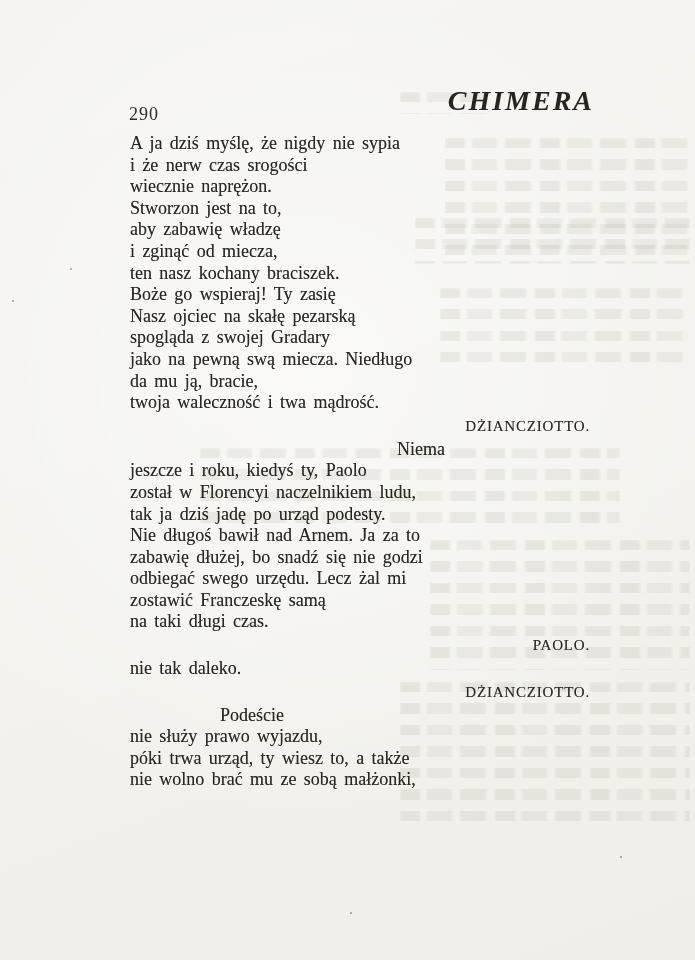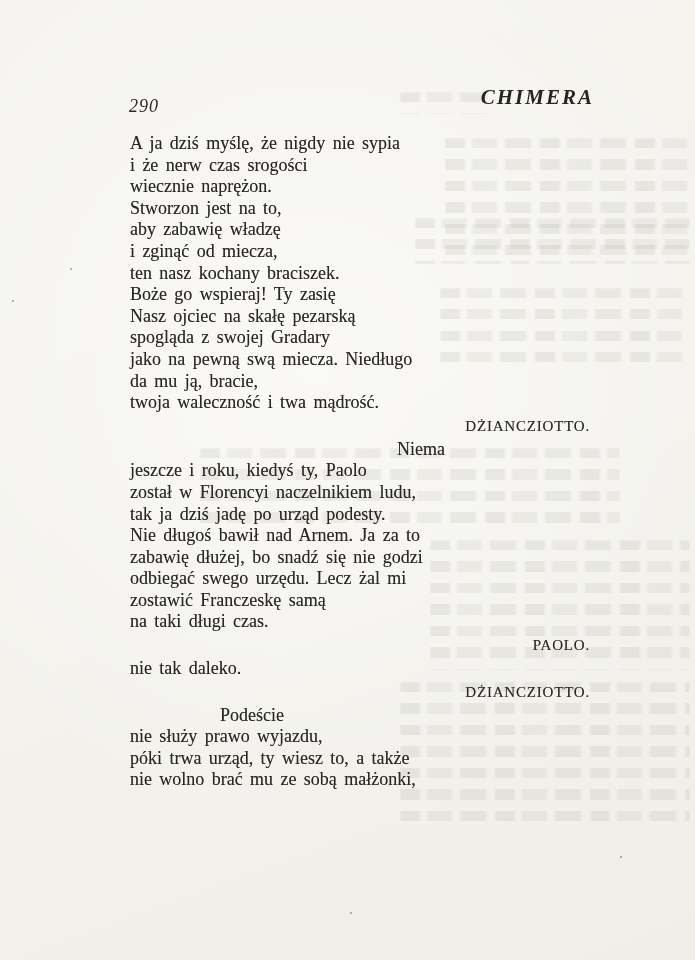--- a/index.html
+++ b/index.html
@@ -14,28 +14,28 @@
     overflow: hidden;
     background:
       radial-gradient(ellipse 120% 90% at 45% 38%,
         rgba(255,255,255,0.55) 0%, rgba(255,255,255,0) 55%),
       linear-gradient(160deg, #f5f4f0 0%, #f3f2ed 55%, #efeee8 100%);
     color: #2a2824;
   }
 
   
   .page-number {
-    position: absolute; left: 129px; top: 96px;
-    font-style: italic; font-size: 18px; letter-spacing: 1px;
+    position: absolute; left: 129px; top: 104px;
+    font-size: 18px; letter-spacing: 1px;
     color: #2e2b26;
   }
   .journal-title {
     position: absolute; right: 101px; top: 85px;
     font-style: italic; font-weight: 600;
-    font-size: 21px; letter-spacing: 2px;
+    font-size: 28px; letter-spacing: 2px;
     color: #27251f;
   }
 
   
   .textcol {
     position: absolute; left: 130px; top: 133px; width: 460px;
     font-size: 18px; line-height: 21.6px;
     word-spacing: 0.16em;
     color: #2a2723;
     text-shadow: 0 0 0.5px rgba(42,39,35,0.45);

